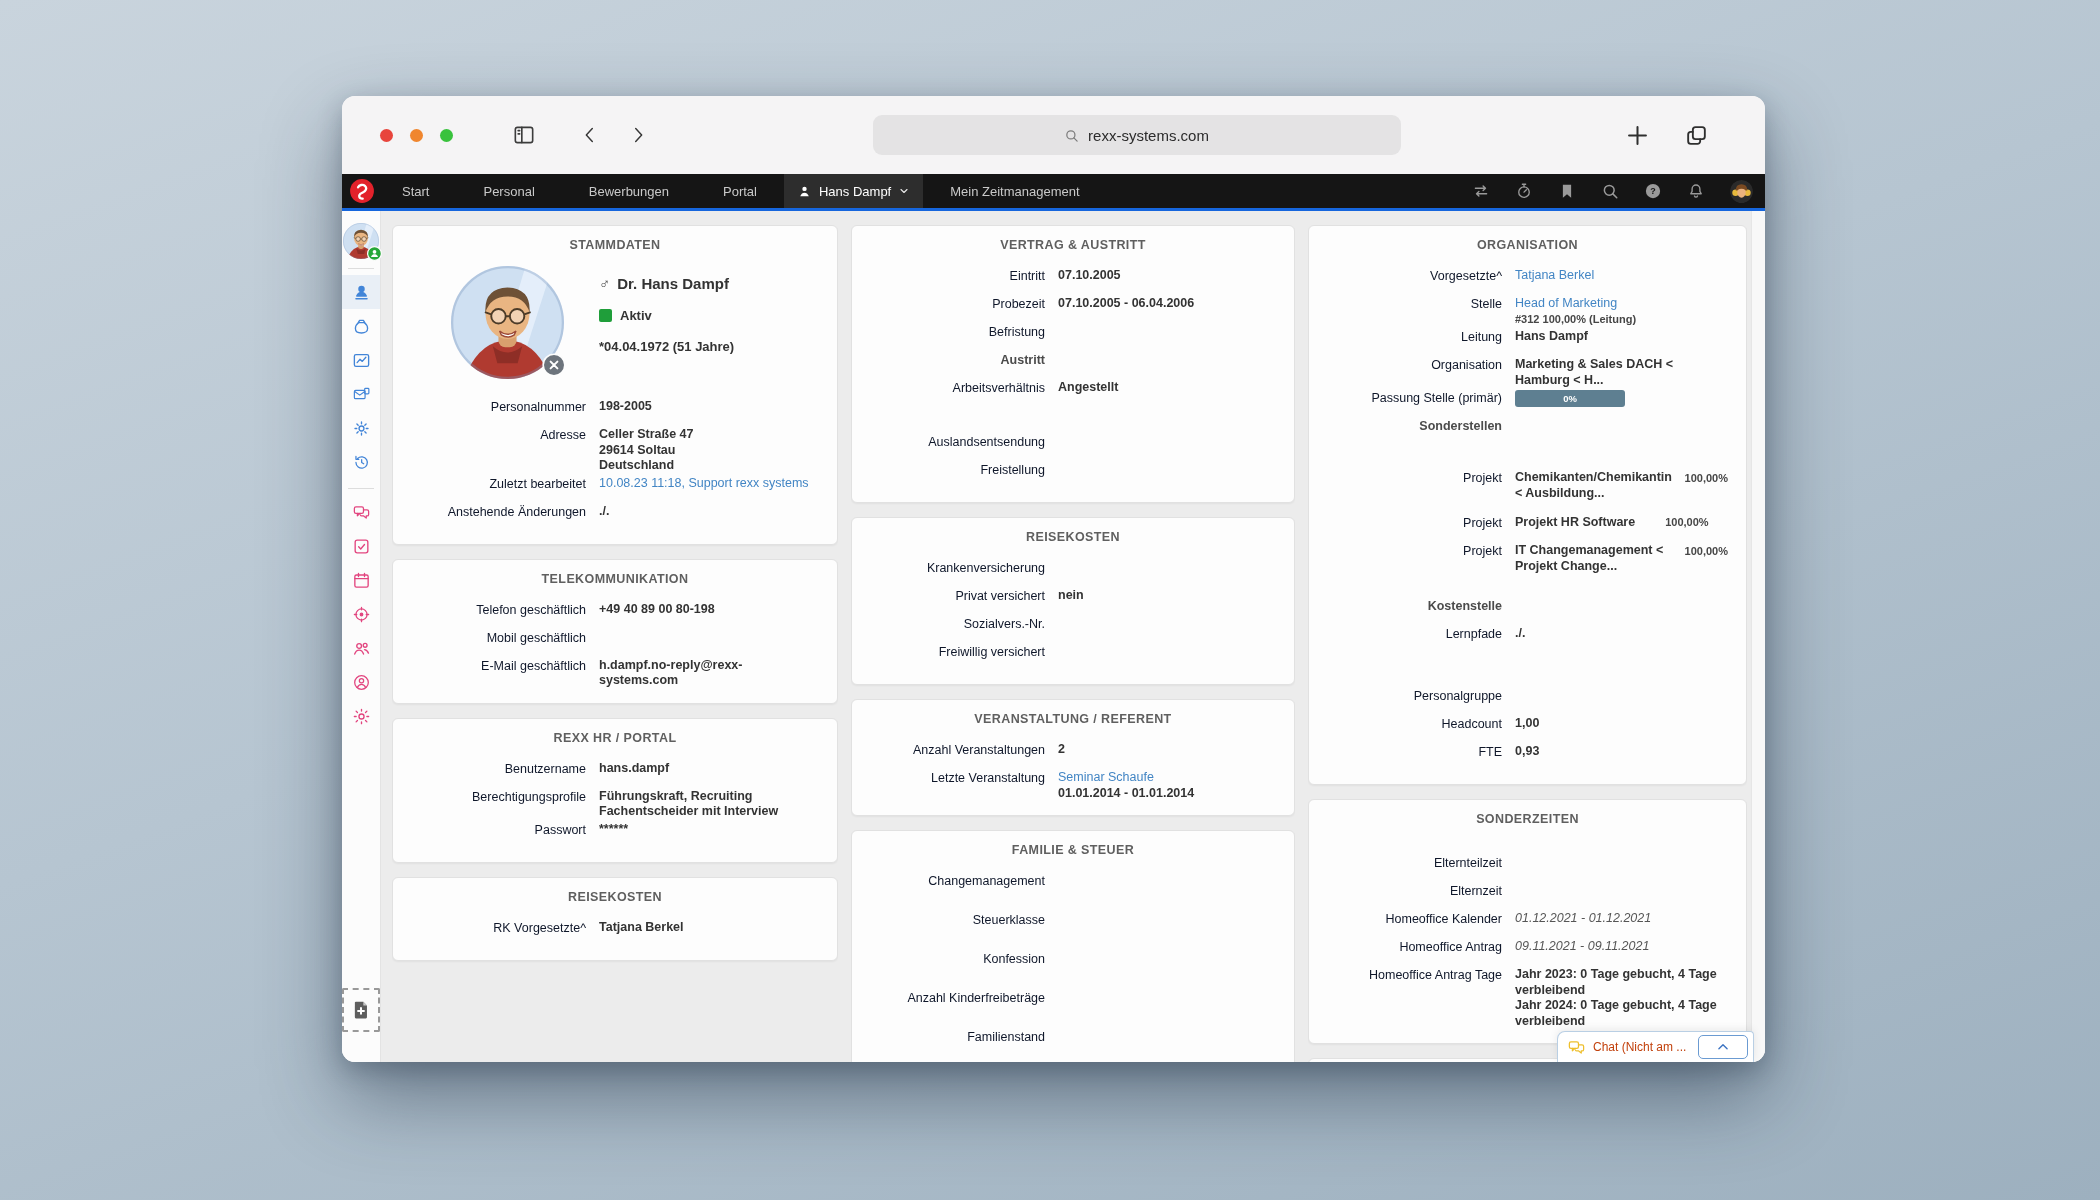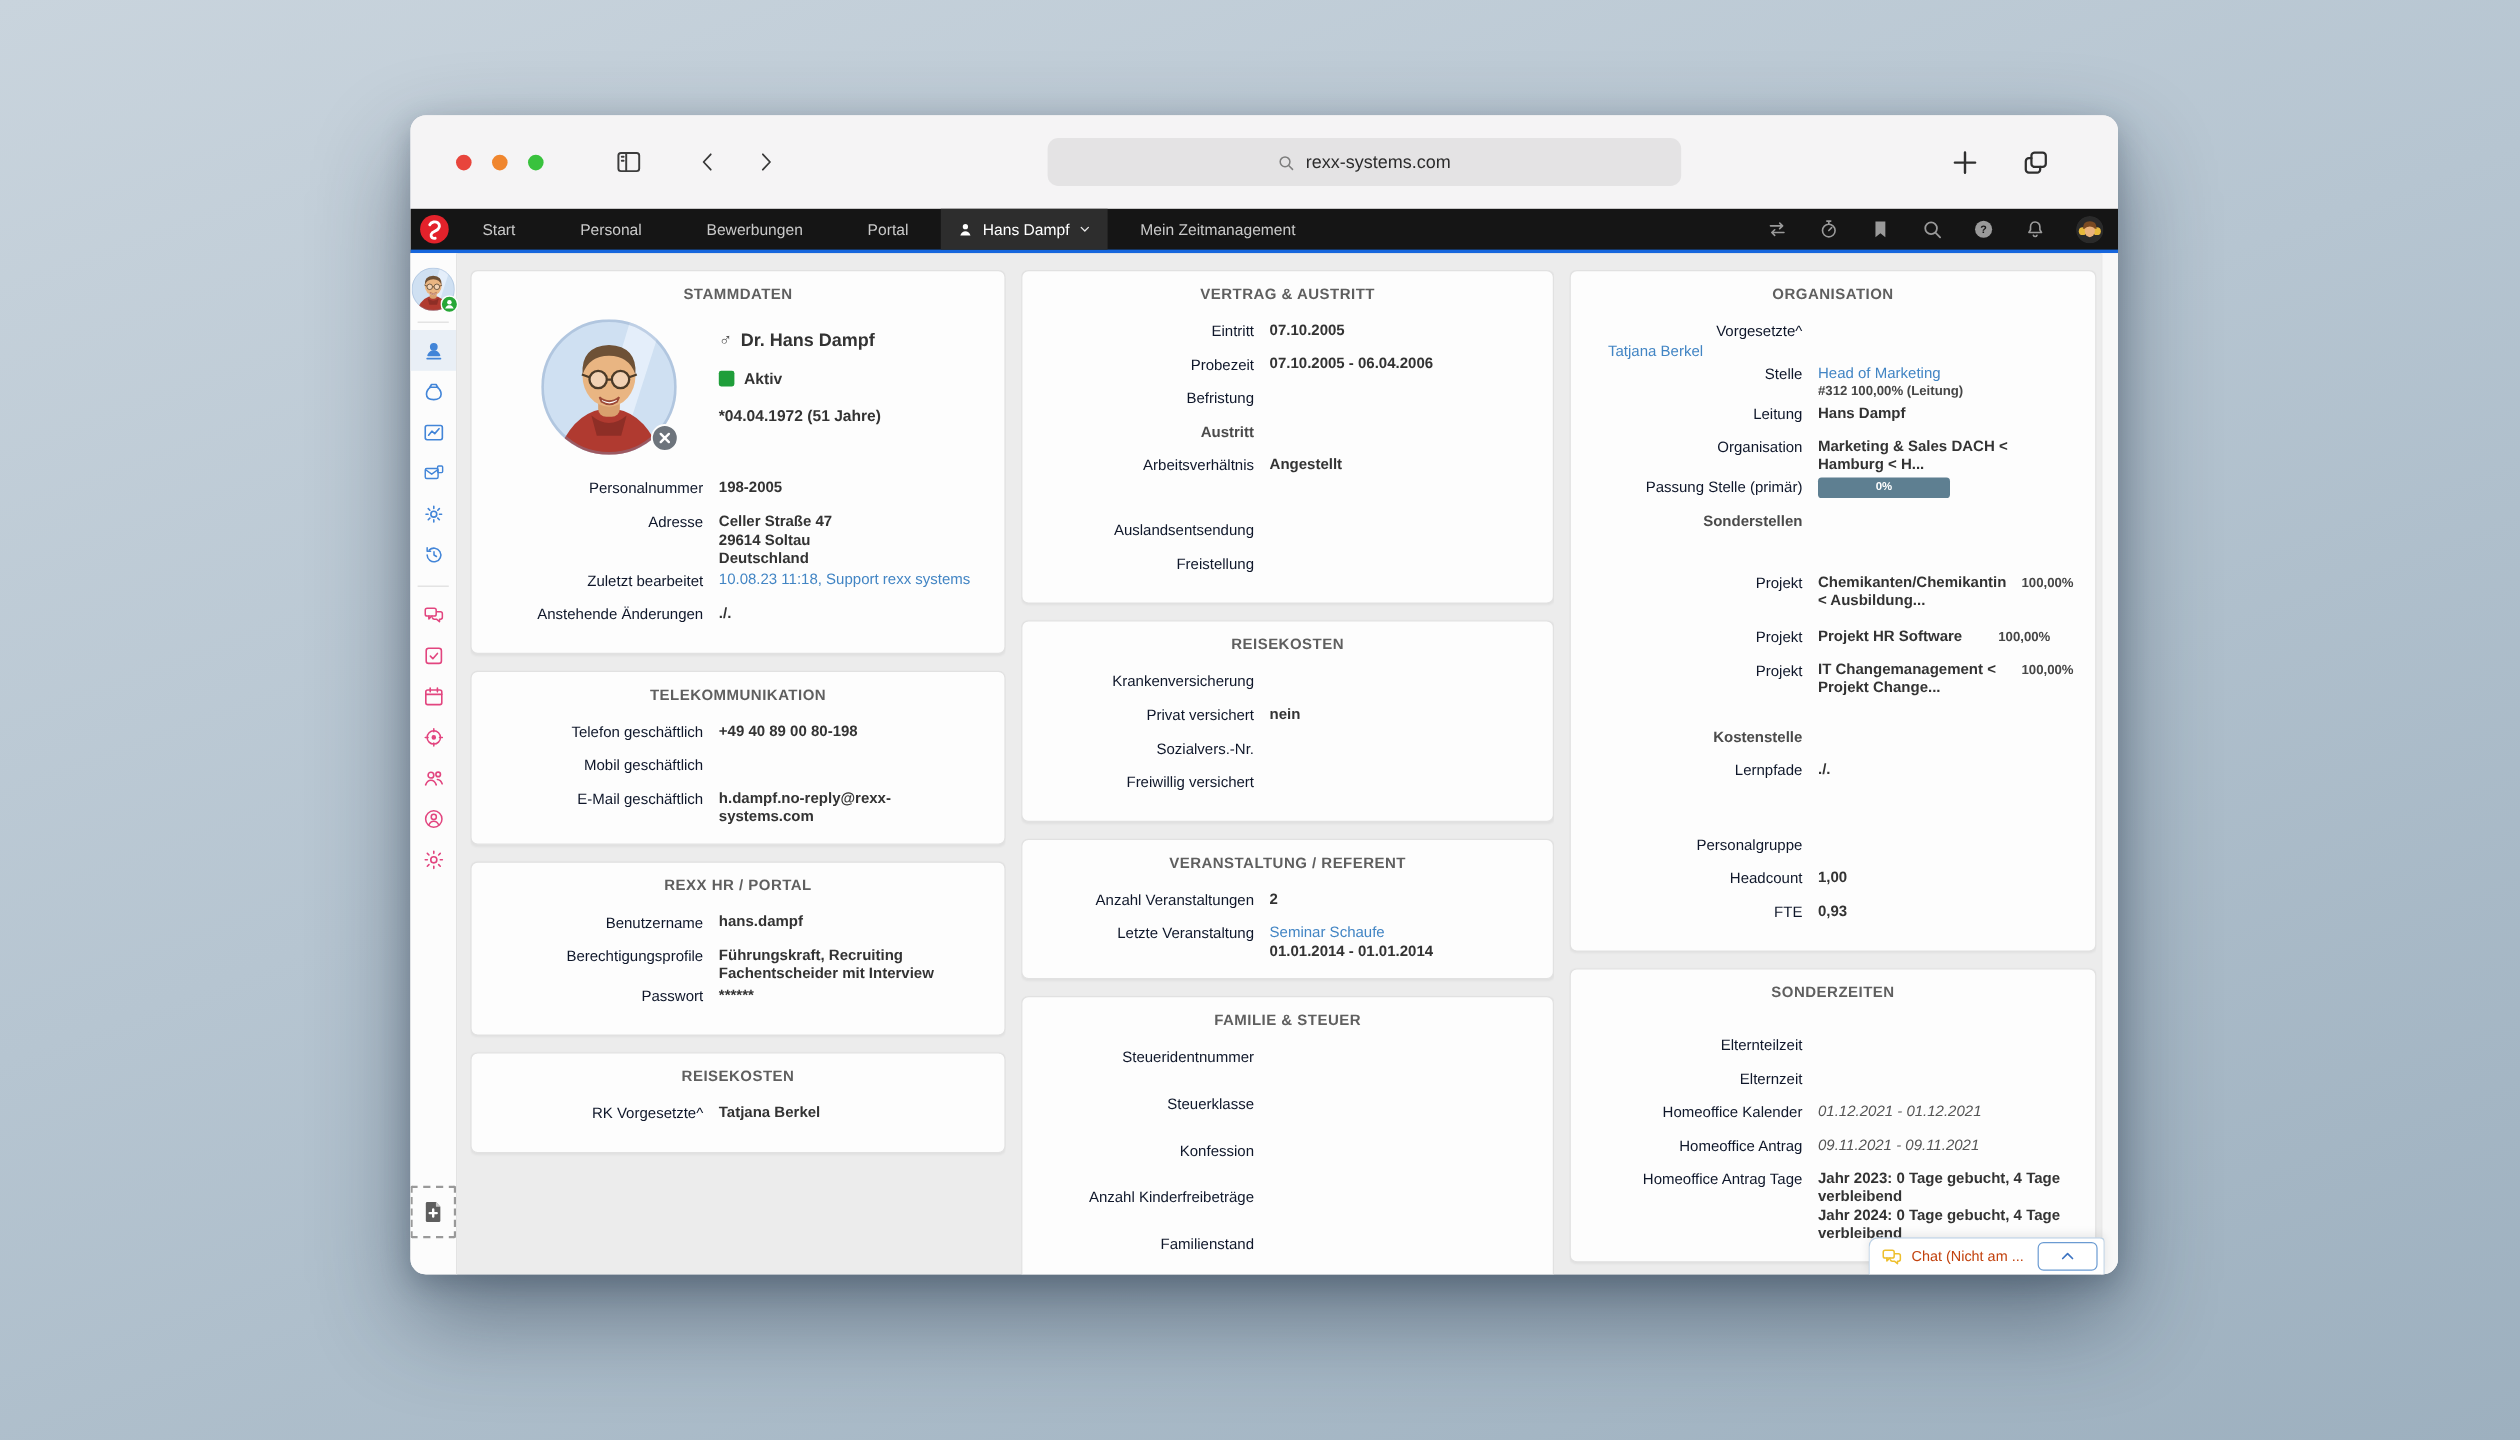--- a/index.html
+++ b/index.html
@@ -571,21 +571,21 @@
                 <div class="row-label">Letzte Veranstaltung</div>
                 <div class="row-value">
                   <span class="seg seg-l">Seminar Schaufe</span>
                   <span class="seg seg-b">01.01.2014 - 01.01.2014</span>
                 </div>
               </div>
             </section>
             <section class="card">
               <div class="card-title">FAMILIE &amp; STEUER</div>
               <div class="row" style="min-height: 39px;">
-                <div class="row-label">Steueridentnummer</div>
+                <div class="row-label">Changemanagement</div>
                 <div class="row-value"></div>
               </div>
               <div class="row" style="min-height: 39px;">
                 <div class="row-label">Steuerklasse</div>
                 <div class="row-value"></div>
               </div>
               <div class="row" style="min-height: 39px;">
                 <div class="row-label">Konfession</div>
                 <div class="row-value"></div>
               </div>
@@ -595,21 +595,21 @@
               </div>
               <div class="row" style="min-height: 39px;">
                 <div class="row-label">Familienstand</div>
                 <div class="row-value"></div>
               </div>
             </section>
           </div>
         <div class="col c3" id="col2">
             <section class="card">
               <div class="card-title">ORGANISATION</div>
-              <div class="row" style="min-height: 28px; flex-direction: column;">
+              <div class="row" style="min-height: 28px;">
                 <div class="row-label">Vorgesetzte^</div>
                 <div class="row-value">
                   <span class="seg seg-l">Tatjana Berkel</span>
                 </div>
               </div>
               <div class="row" style="min-height: 28px;">
                 <div class="row-label">Stelle</div>
                 <div class="row-value">
                   <span class="seg seg-l">Head of Marketing</span>
                   <span class="seg seg-p">#312 100,00% (Leitung)</span>

